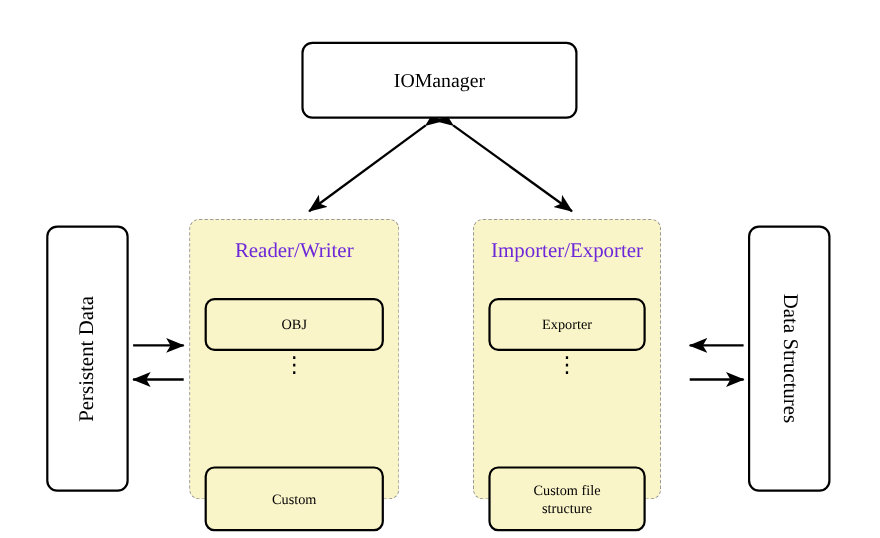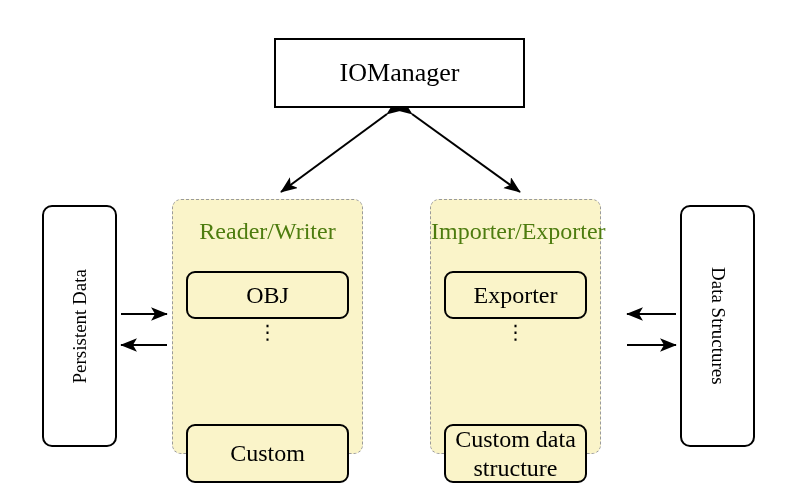--- a/index.html
+++ b/index.html
@@ -25,60 +25,60 @@
     color: #000000;
   }
 
   
   #manager {
     left: 274px;
     top: 38px;
     width: 251px;
     height: 70px;
     border: 2.2px solid #000000;
-    border-radius: 0;
-    background: #ffffff;
-    font-size: 26px;
+    border-radius: 10px;
+    background: #ffffff;
+    font-size: 18px;
     line-height: 1.15;
   }
 
   
   .group {
     position: absolute;
     box-sizing: border-box;
     border: 1.6px dashed #9a9a9a;
     border-radius: 9px;
     background: #faf4c9;
   }
   #group-readerwriter { left: 172px; top: 199px; width: 191px; height: 255px; }
   #group-importerexporter { left: 430px; top: 199px; width: 171px; height: 255px; }
 
   .group-title {
     position: absolute;
     left: 0;
     right: 0;
     top: 18px;
     text-align: center;
-    font-size: 24px;
-    color: #4d7c0f;
+    font-size: 19px;
+    color: #6d28d9;
     white-space: nowrap;
   }
 
   
   .item {
     position: absolute;
     box-sizing: border-box;
     border: 2.6px solid #000000;
     border-radius: 9px;
     background: #faf4c9;
     display: flex;
     align-items: center;
     justify-content: center;
     text-align: center;
-    font-size: 24px;
+    font-size: 13px;
     line-height: 1.2;
     color: #000000;
   }
   .item.single { left: 13px; right: 13px; top: 71px; height: 48px; }
   .item.double { left: 13px; right: 13px; top: 178px; height: 59px; margin-top: 46px; }
 
   .vdots {
     position: absolute;
     left: 0; right: 0;
     top: 128px;
@@ -192,21 +192,21 @@
     <div class="item single">
       <span>Exporter</span>
     </div>
 
     <div class="vdots">
       <span>⋮</span>
     </div>
 
     <div class="item double">
       <span>
-        <span>Custom data</span><br>
+        <span>Custom file</span><br>
         <span>structure</span>
       </span>
     </div>
   </div>
 
   <div class="sidebox" id="box-persistent">
     <span class="vtext-ccw">Persistent Data</span>
   </div>
 
   <div class="sidebox" id="box-structures">

